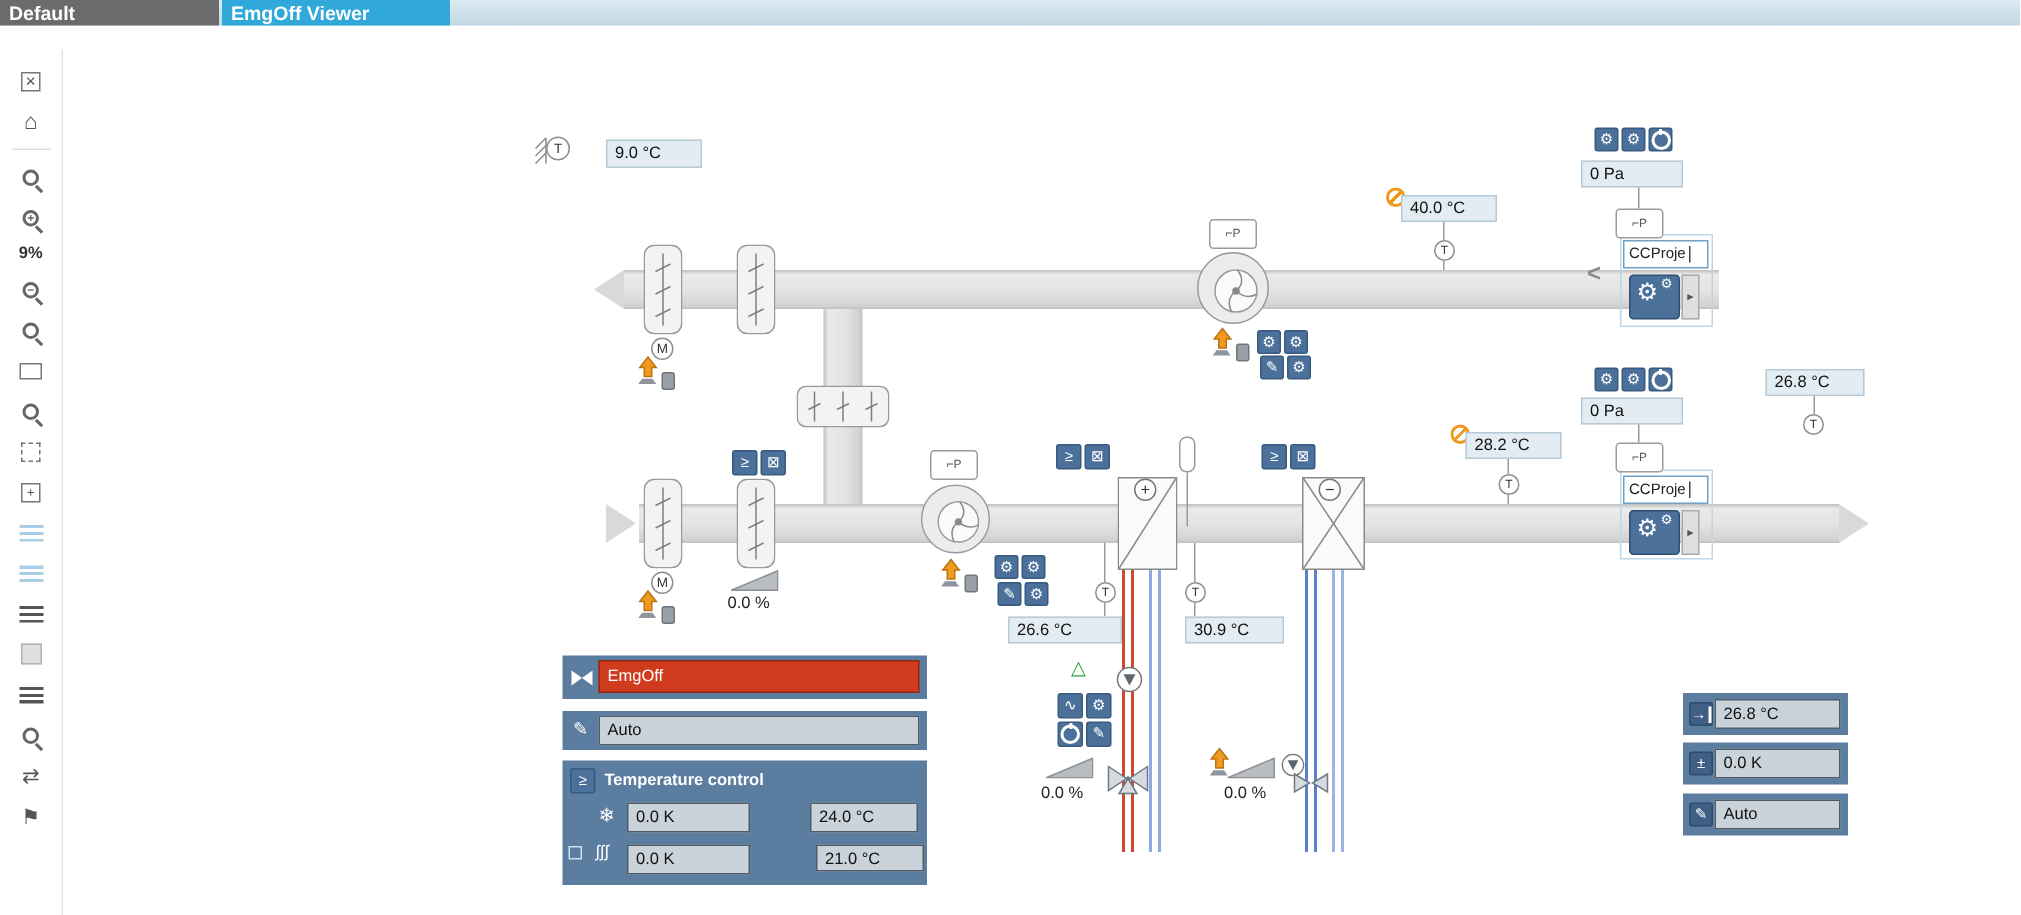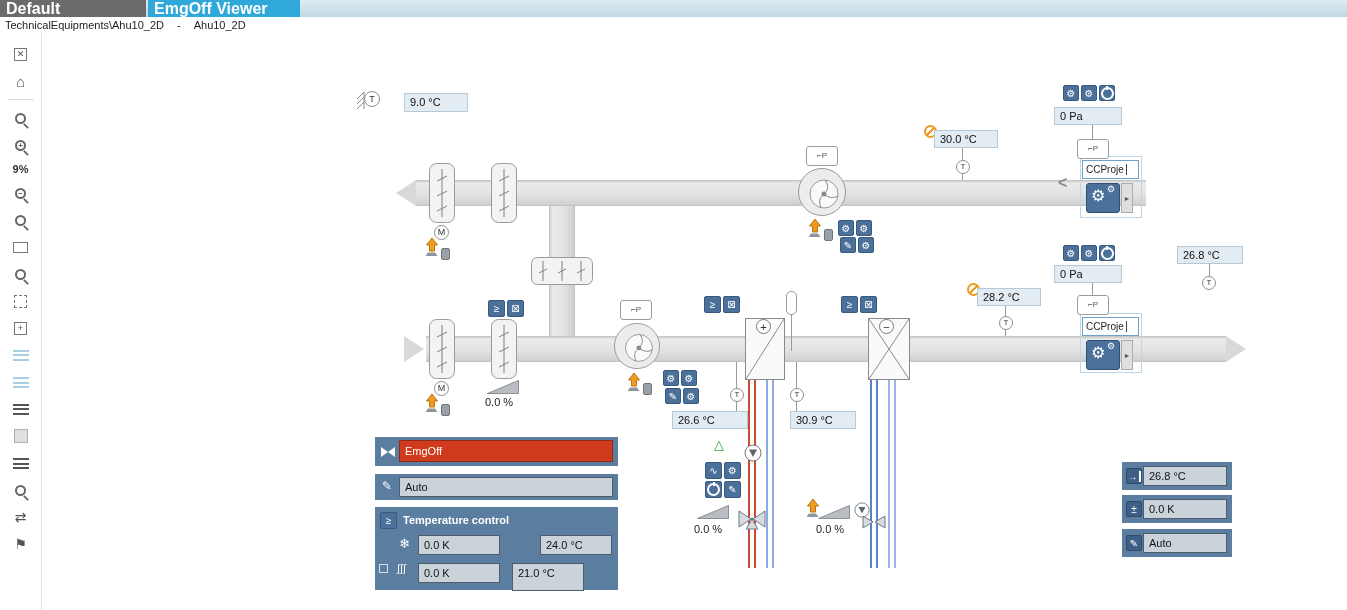--- a/index.html
+++ b/index.html
@@ -2,21 +2,21 @@
 <html><head>
 <meta charset="utf-8">
 <style>
   * {margin:0;padding:0;box-sizing:border-box}
   html,body {width:1347px;height:610px}
   body {font-family:"Liberation Sans","DejaVu Sans",sans-serif;background:#fff}
   .screen {position:relative;width:1347px;height:610px;background:#fff;overflow:hidden}
   .abs {position:absolute}
   
   .tabbar {position:absolute;left:0;top:0;width:1347px;height:17px;background:linear-gradient(#dcebf3,#c2d7e3)}
-  .tab {position:absolute;top:0;height:17px;color:#fff;font-size:16px;font-weight:bold;line-height:17px;padding:0 6px;white-space:nowrap}
+  .tab {position:absolute;top:0;height:17px;color:#fff;font-size:13px;font-weight:bold;line-height:17px;padding:0 6px;white-space:nowrap}
   .tab-active {background:#6b6b6b}
   .tab-blue {background:#31a8da}
   
   .crumbbar {position:absolute;left:0;top:17px;width:1347px;height:16px;background:#fff;font-size:11px;color:#222;line-height:16px;padding-left:5px}
   .crumbbar span {margin-right:13px}
   
   .lt {position:absolute;left:0;top:33px;width:42px;height:577px;background:#fff;border-right:1px solid #e3e3e3;display:flex;flex-direction:column;align-items:center;padding-top:12px;gap:9px}
   .ti {width:18px;height:18px;display:flex;align-items:center;justify-content:center;color:#555;font-size:14px;flex:0 0 auto}
   .mag {width:11px;height:11px;border:2px solid #666;border-radius:50%;position:relative;font-size:8px;line-height:7px;text-align:center;color:#666;font-weight:bold}
   .mag::after {content:"";position:absolute;width:2px;height:6px;background:#666;left:8px;top:8px;transform:rotate(-45deg)}
@@ -140,23 +140,20 @@
 
   <div class="tabbar">
     <div class="tab tab-active" style="left:0;width:146px">
       <span>Default</span>
     </div>
     <div class="tab tab-blue" style="left:148px;width:152px">
       <span>EmgOff Viewer</span>
     </div>
   </div>
 
-  <div class="crumbbar">
-    <span>TechnicalEquipments\Ahu10_2D</span><span>-</span><span>Ahu10_2D</span>
-  </div>
 
   <div class="lt">
     <div class="ti">
         <span class="boxi">✕</span>
       </div>
     <div class="ti">
         <span style="font-size:15px">⌂</span>
       </div>
     <div class="tdiv"></div>
     <div class="ti">
@@ -263,21 +260,21 @@
       <span>⚙</span>
     </div>
   <div class="bb" style="left:840px;top:237px">
       <span>✎</span>
     </div>
   <div class="bb" style="left:858px;top:237px">
       <span>⚙</span>
     </div>
 
   <div class="warn" style="left:924px;top:125px"></div>
-  <div class="reading" style="left:934px;top:130px;width:64px">30.0 °C</div>
+  <div class="reading" style="left:934px;top:130px;width:64px">40.0 °C</div>
   <div class="stem" style="left:962px;top:148px;height:12px"></div>
   <div class="sensor" style="left:956px;top:160px">T</div>
   <div class="stem" style="left:962px;top:174px;height:6px"></div>
 
   <div class="bb" style="left:1063px;top:85px">
       <span>⚙</span>
     </div>
   <div class="bb" style="left:1081px;top:85px">
       <span>⚙</span>
     </div>
@@ -458,21 +455,21 @@
         <span>≥</span>
       </div>
     <span class="wicon" style="left:28px;top:7px;font-size:11px;font-weight:bold">Temperature control</span>
     <span class="wicon" style="left:24px;top:29px;font-size:13px">❄</span>
     <span class="wicon" style="left:4px;top:57px;width:9px;height:9px;border:1px solid #cfe0ee"></span>
     <span class="wicon" style="left:22px;top:55px;font-size:11px">∫∫∫</span>
   </div>
   <div class="field" style="left:418px;top:535px;width:82px;height:20px">0.0 K</div>
   <div class="field" style="left:540px;top:535px;width:72px;height:20px">24.0 °C</div>
   <div class="field" style="left:418px;top:563px;width:82px;height:20px">0.0 K</div>
-  <div class="field" style="left:512px;top:563px;width:72px;height:28px">21.0 °C</div>
+  <div class="field" style="left:544px;top:563px;width:72px;height:18px">21.0 °C</div>
 
   <div class="rowstrip" style="left:1122px;top:462px">
     <span class="rowicon">
         <span class="arrin">→</span>
       </span>
   </div>
   <div class="field" style="left:1143px;top:466px;width:84px;height:20px">26.8 °C</div>
   <div class="rowstrip" style="left:1122px;top:495px">
     <span class="rowicon">±</span>
   </div>

